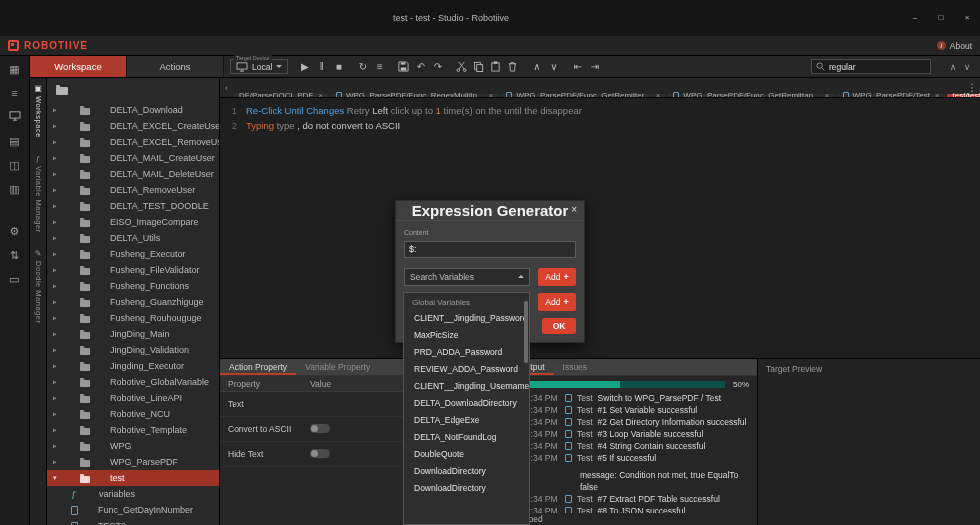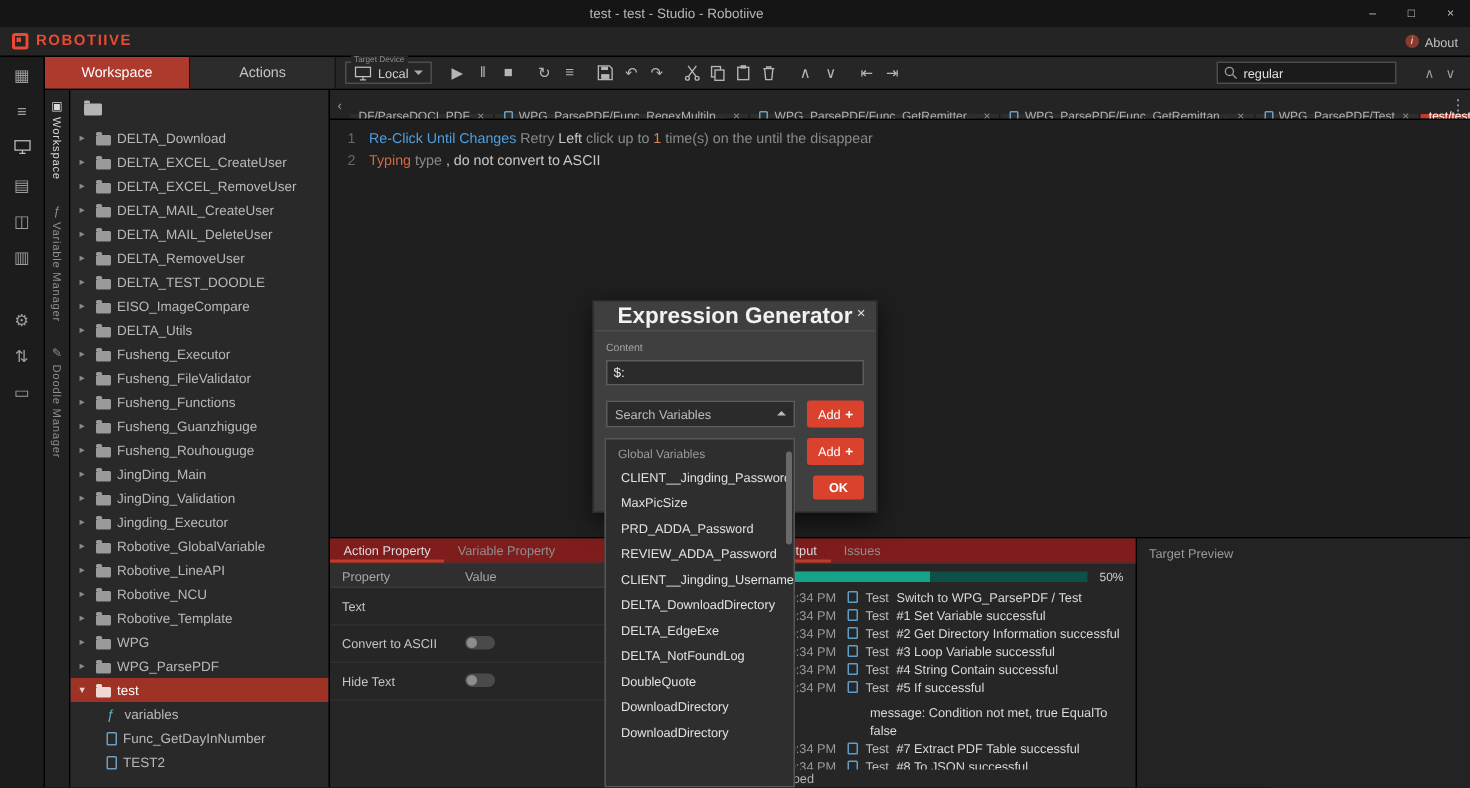--- a/index.html
+++ b/index.html
@@ -1,21 +1,21 @@
 <!DOCTYPE html>
 <html><head>
 <meta charset="utf-8">
 <style>
   * { box-sizing: border-box; margin: 0; padding: 0; }
   html,body { width: 980px; height: 525px; overflow: hidden; }
   body { font-family: "Liberation Sans", sans-serif; background: #141414; color: #ccc; }
   #app { position: relative; width: 980px; height: 525px; display: flex; flex-direction: column; background: #1e1e1e; }
 
   
-  .titlebar { height: 18px; background: #151515; display: flex; align-items: center; flex: none; }
+  .titlebar { height: 36px; background: #151515; display: flex; align-items: center; flex: none; }
   .titlebar .title { flex: 1; text-align: center; font-size: 9px; color: #b8b8b8; }
   .win-controls { display: flex; }
   .win-btn { width: 26px; height: 18px; line-height: 18px; text-align: center; font-size: 8px; color: #c0c0c0; }
 
   
   .appheader { height: 20px; background: #242424; display: flex; align-items: center; padding: 0 8px; border-bottom: 1px solid #000; flex: none; }
   .brand { display: flex; align-items: center; gap: 5px; }
   .brand-logo { width: 11px; height: 11px; border: 2px solid #e84a33; border-radius: 2px; position: relative; }
   .brand-logo::after { content: ""; position: absolute; left: 1px; top: 1px; width: 3px; height: 3px; background: #e84a33; }
   .brand-name { color: #e84a33; font-weight: bold; font-size: 10px; letter-spacing: 1px; }
@@ -53,21 +53,21 @@
   .label-rail { width: 17px; background: #222; border-right: 1px solid #000; display: flex; flex-direction: column; align-items: center; padding-top: 6px; gap: 16px; flex: none; }
   .panel-label { display: flex; flex-direction: column; align-items: center; gap: 3px; color: #8f8f8f; }
   .panel-label.active { color: #d8d8d8; }
   .pl-icon { font-size: 8px; }
   .pl-text { writing-mode: vertical-rl; font-size: 7.5px; letter-spacing: .5px; }
 
   
   .tree { width: 173px; background: #292929; border-right: 1px solid #000; display: flex; flex-direction: column; flex: none; }
   .tree-toolbar { height: 24px; display: flex; align-items: center; padding: 0 9px; flex: none; }
   .tree-list { flex: 1; overflow: hidden; }
-  .tree-row { height: 16px; display: flex; align-items: center; gap: 4px; padding-left: 6px; font-size: 9px; color: #b9b9b9; white-space: nowrap; }
+  .tree-row { height: 16px; display: flex; align-items: center; gap: 20px; padding-left: 6px; font-size: 9px; color: #b9b9b9; white-space: nowrap; }
   .tree-row .arrow { width: 7px; font-size: 7px; color: #8b8b8b; flex: none; }
   .tree-row.selected { background: #9e3224; color: #fff; }
   .tree-row.selected .arrow { color: #f0d4ce; }
   .tree-row.child { padding-left: 24px; }
   .folder-ic { width: 10px; height: 7px; color: #9a9a9a; background: currentColor; border-radius: 1px; position: relative; margin-top: 2px; flex: none; }
   .folder-ic::before { content: ""; position: absolute; top: -2px; left: 0; width: 4px; height: 2px; background: currentColor; border-radius: 1px 1px 0 0; }
   .tree-row.selected .folder-ic { color: #f0d9d4; }
   .tree-toolbar .folder-ic { color: #b5b5b5; width: 12px; height: 8px; }
   .doc-ic { width: 7px; height: 9px; border: 1px solid #6f9fc0; border-radius: 1px; flex: none; }
   .var-ic { color: #5fb0c9; font-size: 9px; font-style: italic; width: 8px; flex: none; }
@@ -81,21 +81,21 @@
   .etab-close { font-size: 8px; color: #8f8f8f; margin-left: 1px; }
   .tab-doc { width: 6px; height: 8px; }
   .etab-menu { margin-left: auto; width: 16px; display: flex; align-items: center; justify-content: center; color: #aaa; font-size: 10px; flex: none; }
   .code { flex: 1; background: #1f1f1f; padding-top: 5px; font-size: 9.5px; line-height: 15px; overflow: hidden; }
   .code-line { display: flex; }
   .gutter { width: 26px; text-align: right; padding-right: 9px; color: #686868; flex: none; }
   .tok.p { color: #c8c8c8; } .tok.m { color: #8a8a8a; } .tok.b { color: #4f9fe0; } .tok.o { color: #d4683f; } .tok.n { color: #dd8755; }
 
   
   .bottom { height: 167px; display: flex; border-top: 1px solid #000; flex: none; min-width: 0; }
-  .panel-tabs { height: 17px; display: flex; background: #7f1d1d; border-bottom: 1px solid #343434; flex: none; }
+  .panel-tabs { height: 17px; display: flex; background: #404040; border-bottom: 1px solid #343434; flex: none; }
   .panel-tab { padding: 0 9px; display: flex; align-items: center; font-size: 8.5px; color: #8f8f8f; }
   .panel-tab.active { color: #ddd; box-shadow: inset 0 -2px 0 #c23b2a; }
   .prop-panel { width: 290px; background: #262626; border-right: 1px solid #000; display: flex; flex-direction: column; flex: none; }
   .prop-head { height: 16px; display: flex; align-items: center; background: #2f2f2f; border-bottom: 1px solid #3a3a3a; font-size: 8.5px; color: #a8a8a8; flex: none; }
   .prop-col1 { width: 90px; padding-left: 8px; flex: none; }
   .prop-row { height: 25px; display: flex; align-items: center; border-bottom: 1px solid #2f2f2f; font-size: 8.5px; color: #c5c5c5; }
   .toggle { display: inline-block; width: 20px; height: 9px; background: #4a4a4a; border-radius: 5px; position: relative; }
   .toggle::before { content: ""; position: absolute; left: 1px; top: 1px; width: 7px; height: 7px; border-radius: 50%; background: #8d8d8d; }
   .log-panel { flex: 1; background: #262626; border-right: 1px solid #000; display: flex; flex-direction: column; min-width: 0; }
   .progress-row { display: flex; align-items: center; gap: 8px; padding: 4px 8px 2px 5px; flex: none; }

